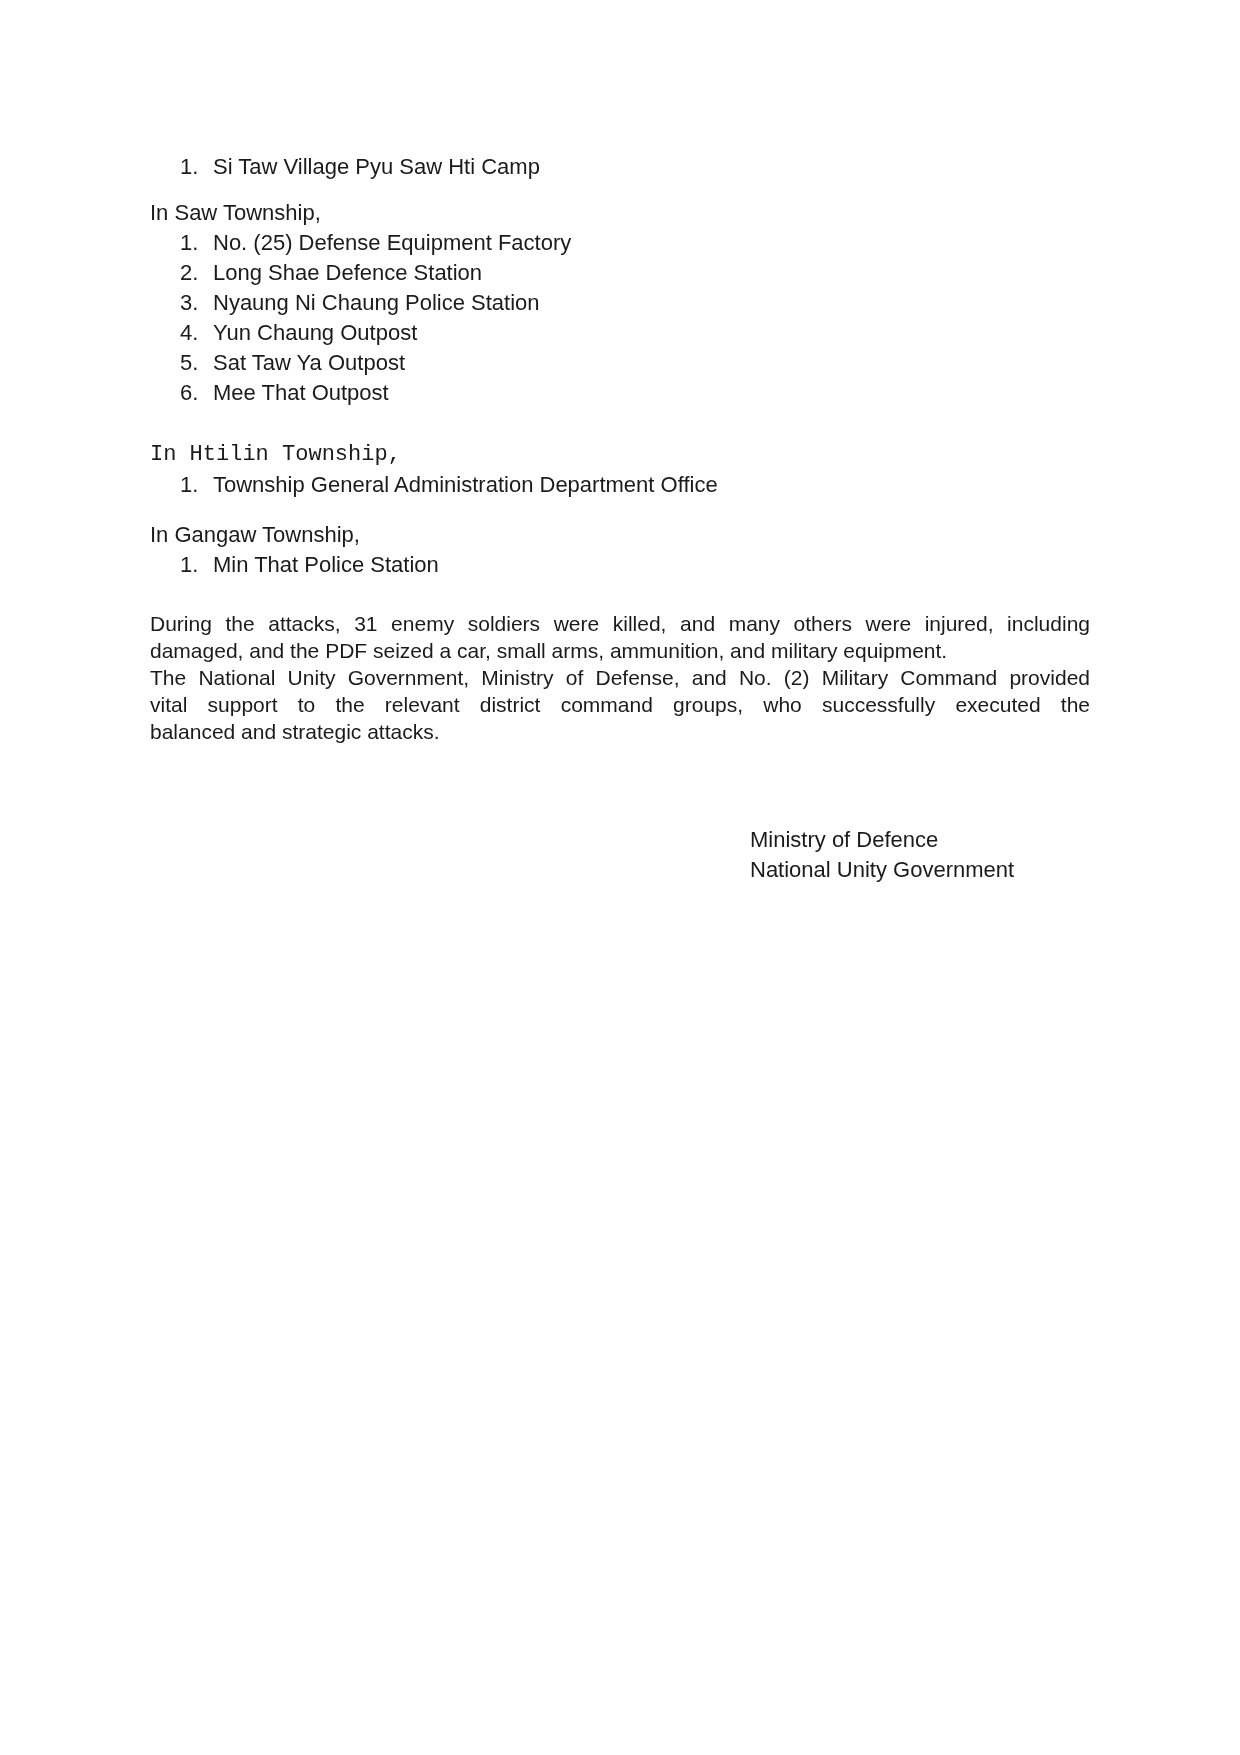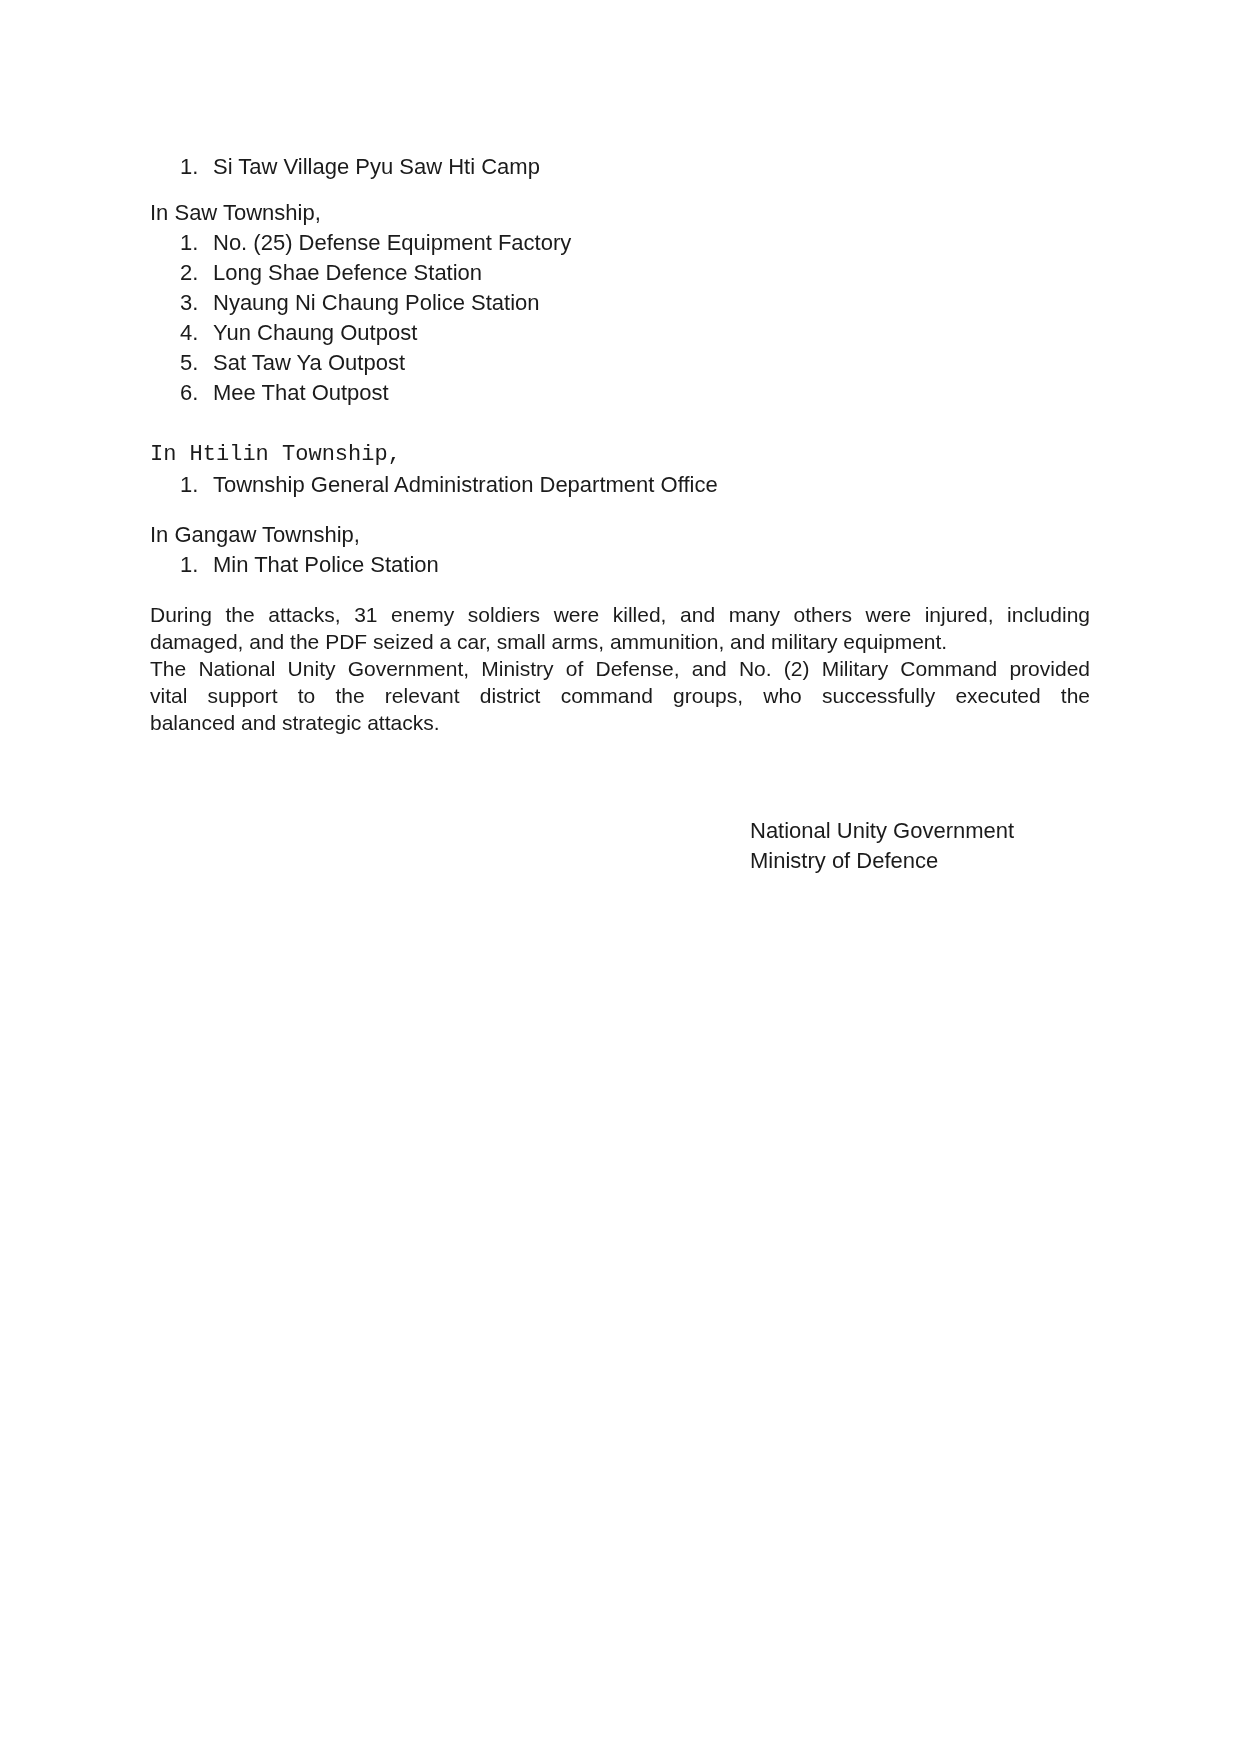--- a/index.html
+++ b/index.html
@@ -33,21 +33,21 @@
     flex: 0 0 33px;
     width: 33px;
   }
   .heading-saw    { margin-top: 16px; }
   .heading-htilin { margin-top: 32px; font-family: Liberation Mono, monospace; }
   .heading-gangaw { margin-top: 20px; }
   .para {
     font-size: 21px;
     line-height: 27px;
   }
-  .para-first { margin-top: 21px; }
+  .para-first { margin-top: 30px; }
   .jline {
     text-align: justify;
     text-align-last: justify;
   }
   .signature {
     margin-top: 80px;
     margin-left: 600px;
     line-height: 30px;
   }
 </style>
@@ -105,18 +105,18 @@
       <div>damaged, and the PDF seized a car, small arms, ammunition, and military equipment.</div>
     </div>
 
     <div class="para">
       <div class="jline">The National Unity Government, Ministry of Defense, and No. (2) Military Command provided</div>
       <div class="jline">vital support to the relevant district command groups, who successfully executed the</div>
       <div>balanced and strategic attacks.</div>
     </div>
 
     <div class="signature">
+      <div>Ministry of Defence</div>
       <div>National Unity Government</div>
-      <div>Ministry of Defence</div>
     </div>
 
   </div>
 </div>
 
 </body></html>

